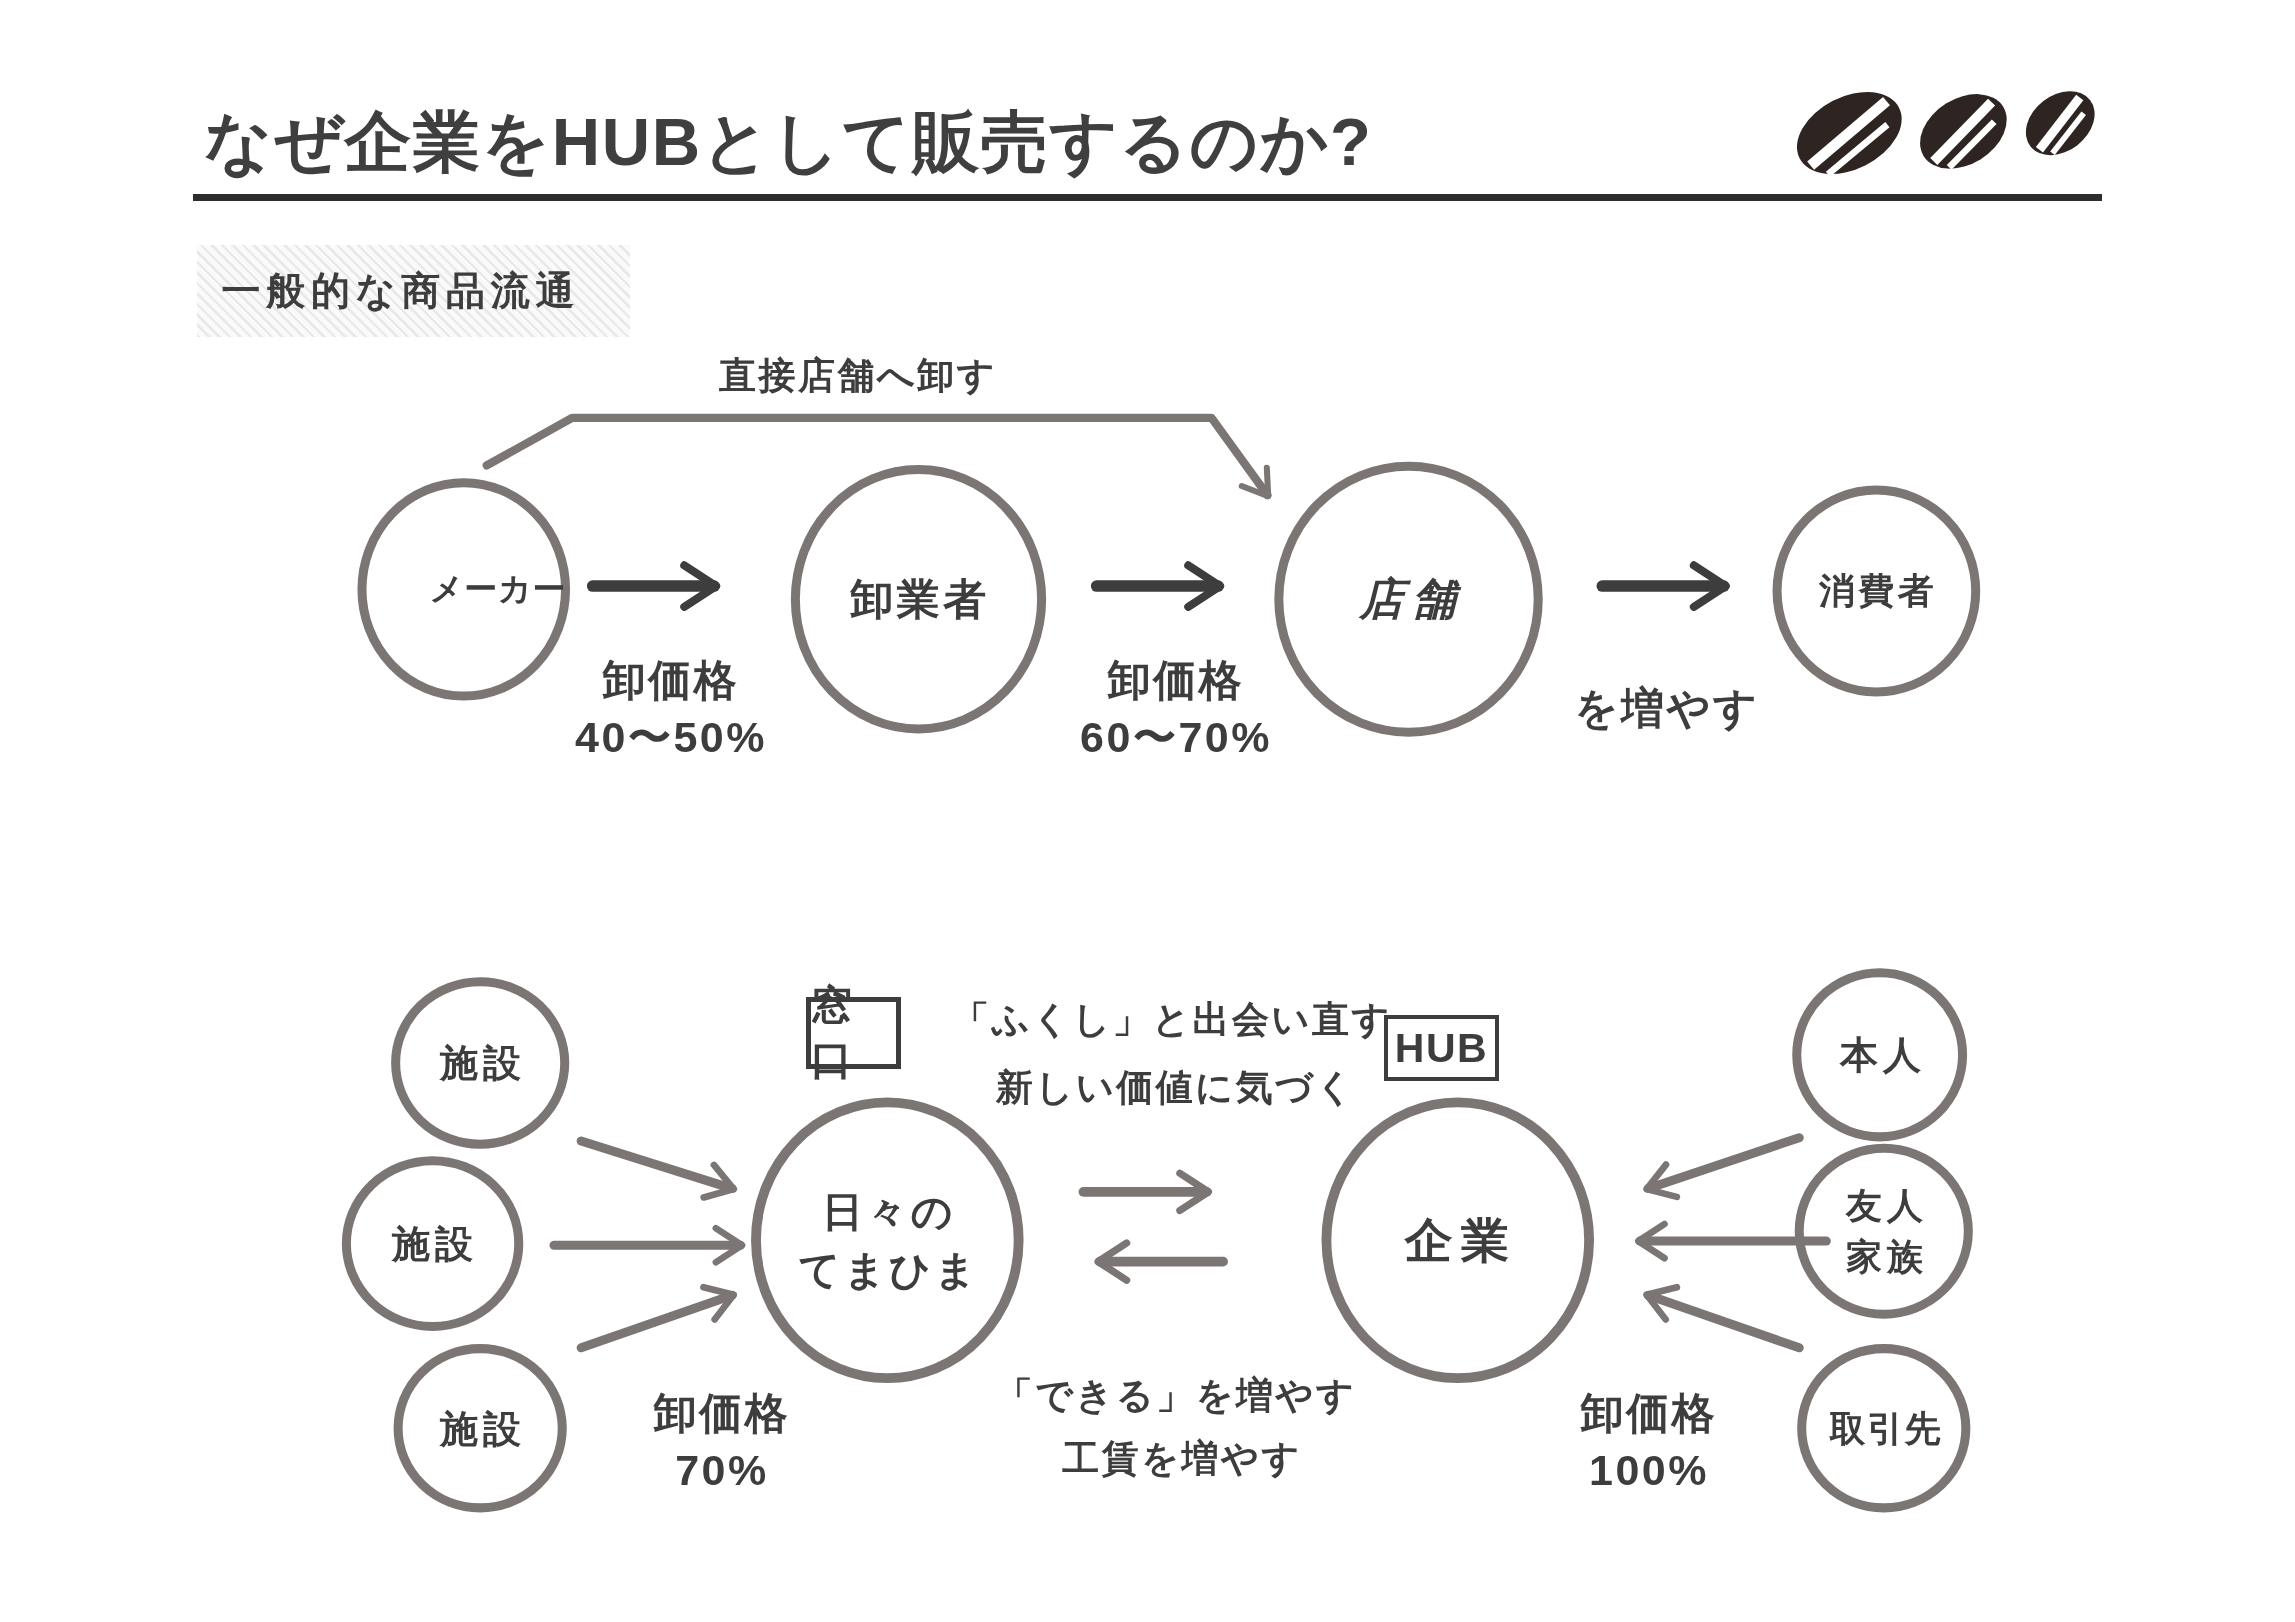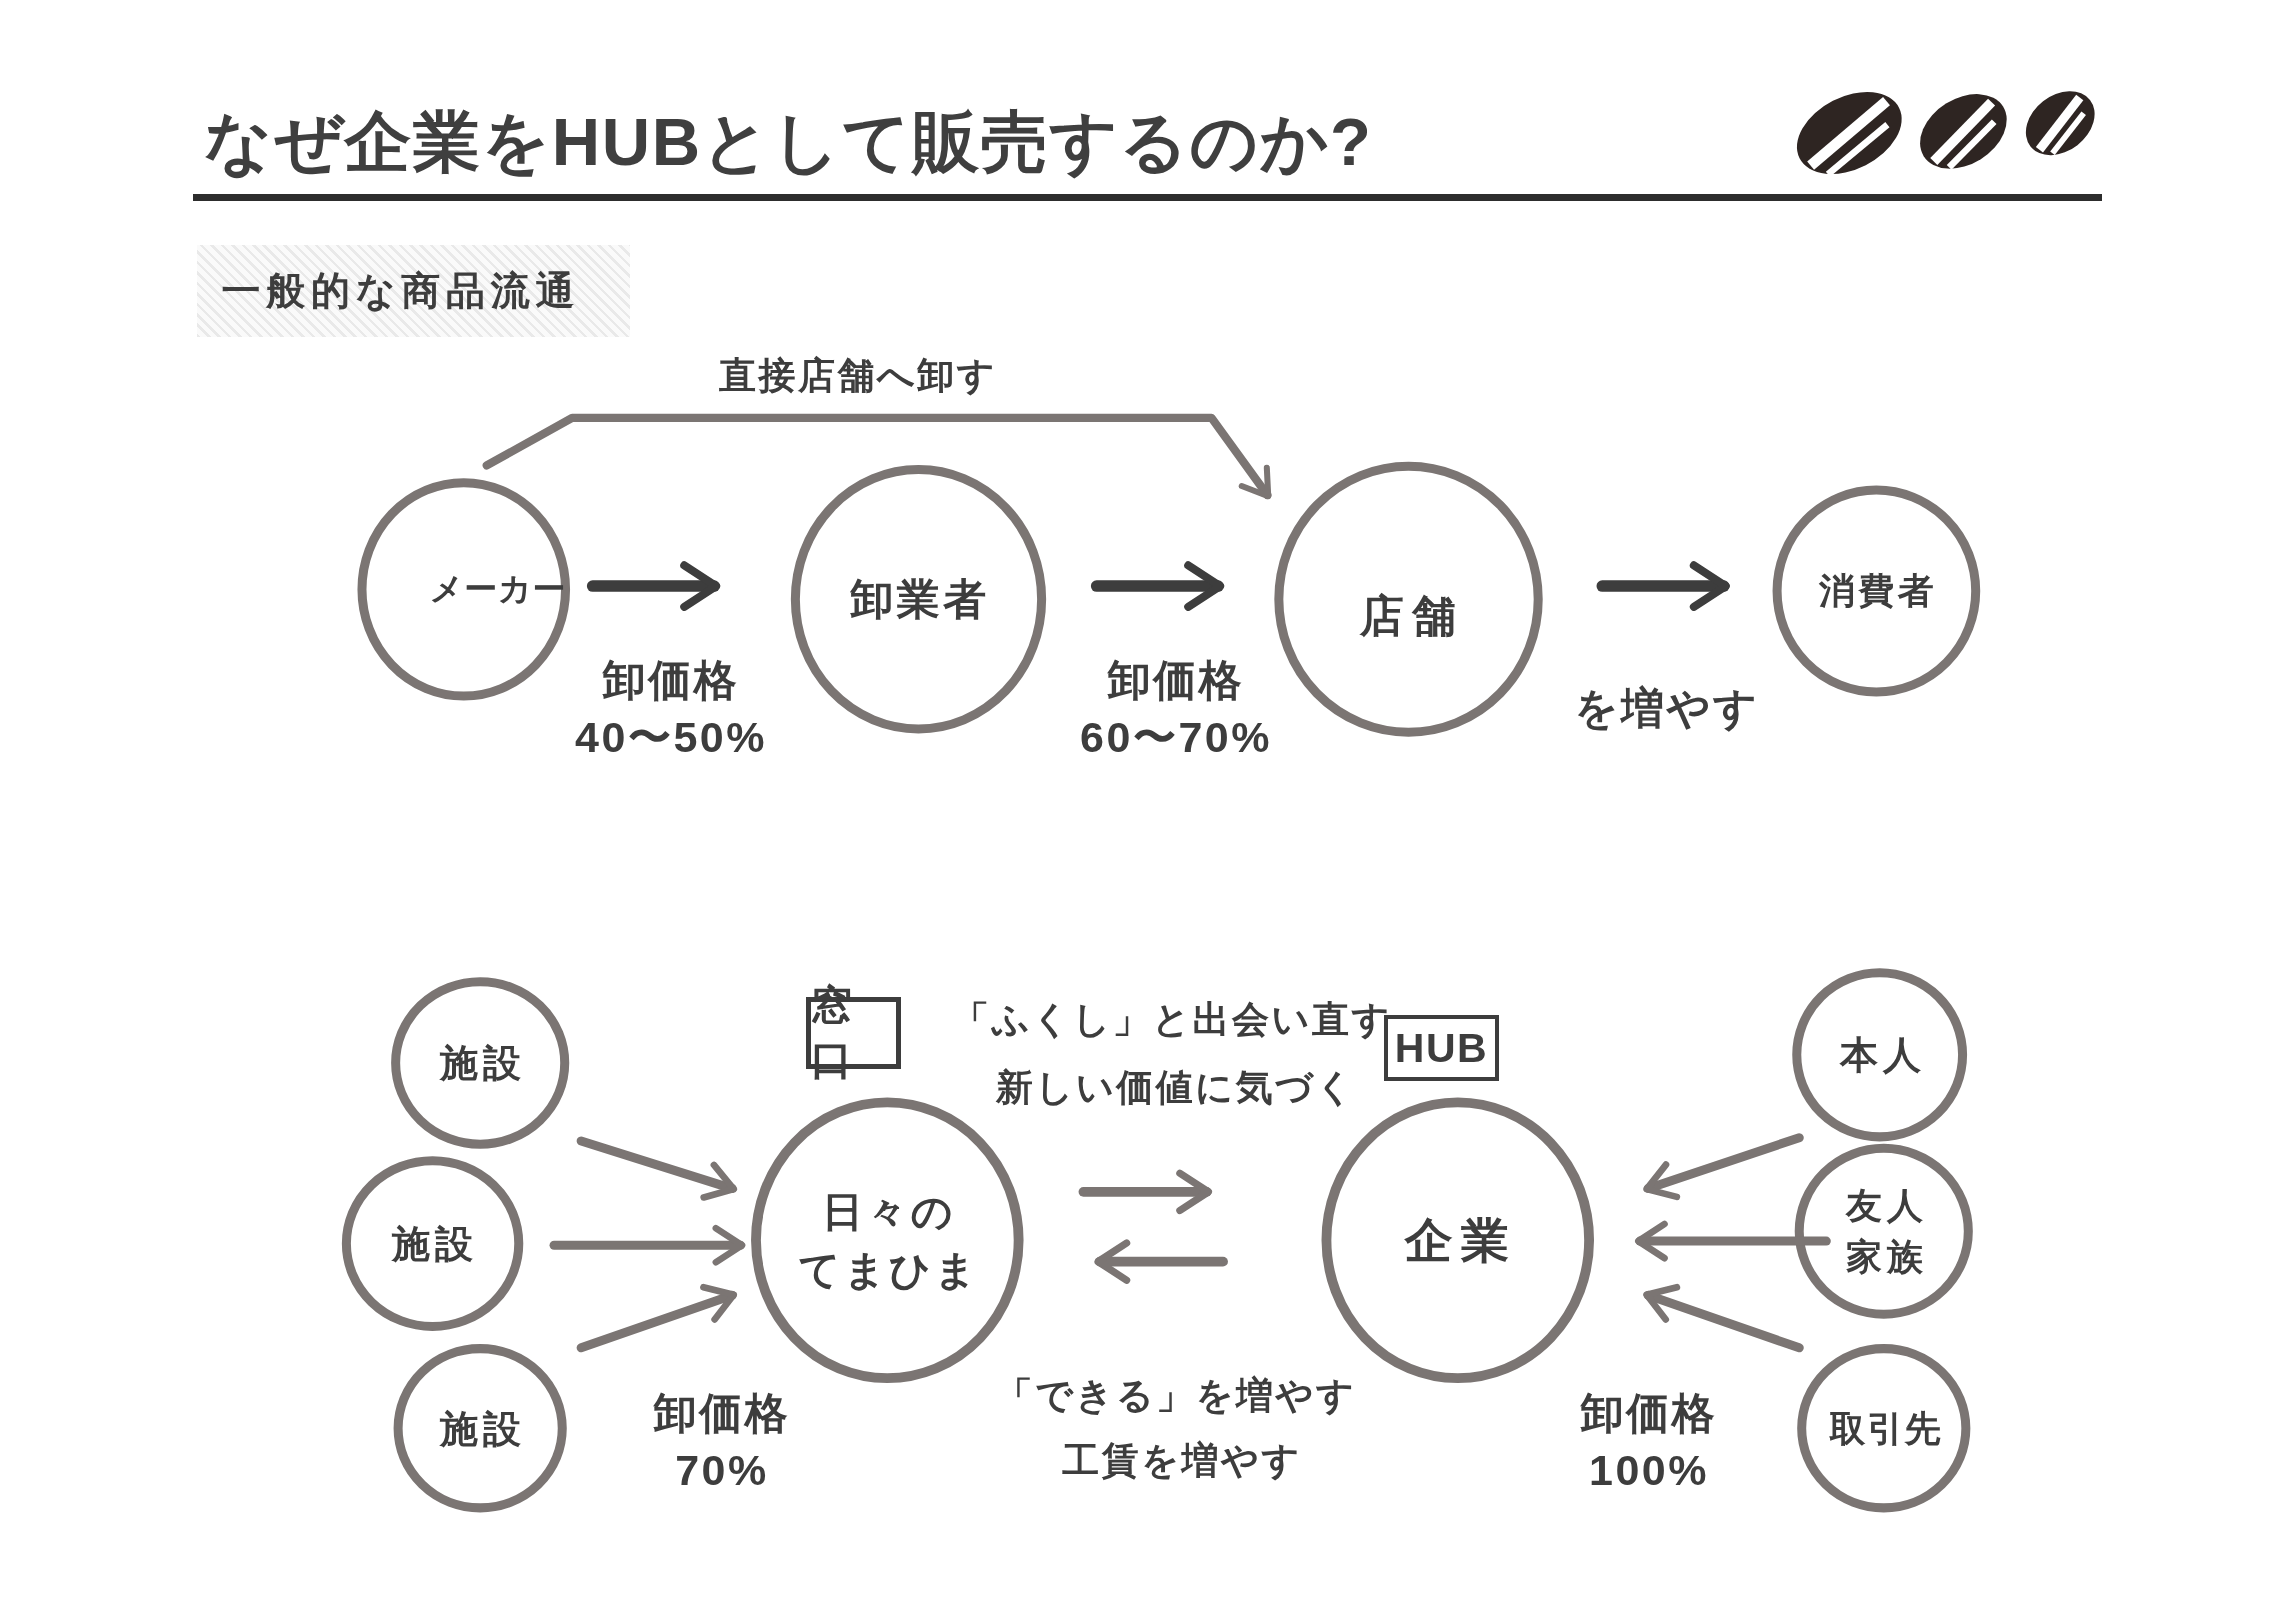--- a/index.html
+++ b/index.html
@@ -109,21 +109,21 @@
 
   <div class="page-title">なぜ企業をHUBとして販売するのか?</div>
   <div class="rule"></div>
 
   <div class="section-label sec1">
     <span>一般的な商品流通</span>
   </div>
 
   <div class="txt node-label fs-40" style="left:462px;top:589px;margin-left:36px;">メーカー</div>
   <div class="txt node-label fs-52" style="left:920px;top:599px;letter-spacing:3.3px;">卸業者</div>
-  <div class="txt node-label fs-54" style="left:1412px;top:616px;">店舗</div>
+  <div class="txt node-label fs-54" style="left:1412px;top:599px;font-style:italic;">店舗</div>
   <div class="txt node-label fs-44" style="left:1878px;top:591px;">消費者</div>
 
   <div class="txt annot" style="left:858px;top:376px;">直接店舗へ卸す</div>
   <div class="txt edge-label" style="left:671px;top:709px;">
     <div>卸価格</div>
     <div>40〜50%</div>
   </div>
   <div class="txt edge-label" style="left:1176px;top:709px;">
     <div>卸価格</div>
     <div>60〜70%</div>
@@ -150,21 +150,21 @@
   <div class="txt node-label fs-46" style="left:1883px;top:1055px;">本人</div>
   <div class="txt node-label two-line" style="left:1887px;top:1231px;font-size:36px;letter-spacing:4.9px;">
     <div>友人</div>
     <div>家族</div>
   </div>
   <div class="txt node-label fs-44" style="left:1886px;top:1429px;letter-spacing:1.6px;">取引先</div>
 
   <div class="txt annot" style="left:1172px;top:1020px;">「ふくし」と出会い直す</div>
   <div class="txt annot" style="left:1176px;top:1088px;">新しい価値に気づく</div>
   <div class="txt annot" style="left:1176px;top:1396px;">「できる」を増やす</div>
-  <div class="txt annot" style="left:1182px;top:1461px;">工賃を増やす</div>
+  <div class="txt annot" style="left:1182px;top:1461px;font-family:Liberation Mono, monospace;">工賃を増やす</div>
 
   <div class="txt price-label" style="left:722px;top:1442px;">
     <div>卸価格</div>
     <div>70%</div>
   </div>
   <div class="txt price-label" style="left:1649px;top:1442px;">
     <div>卸価格</div>
     <div>100%</div>
   </div>
 

